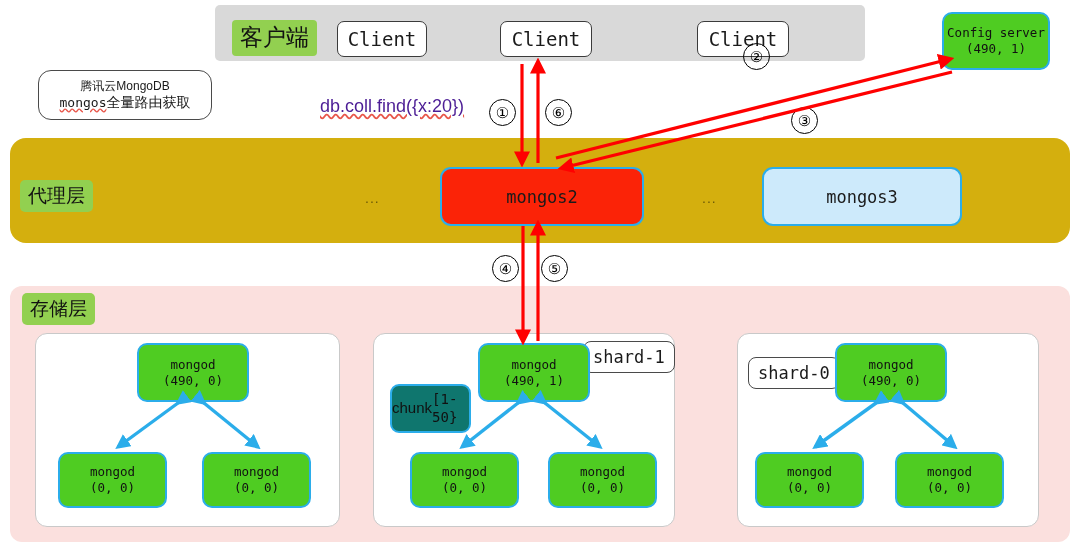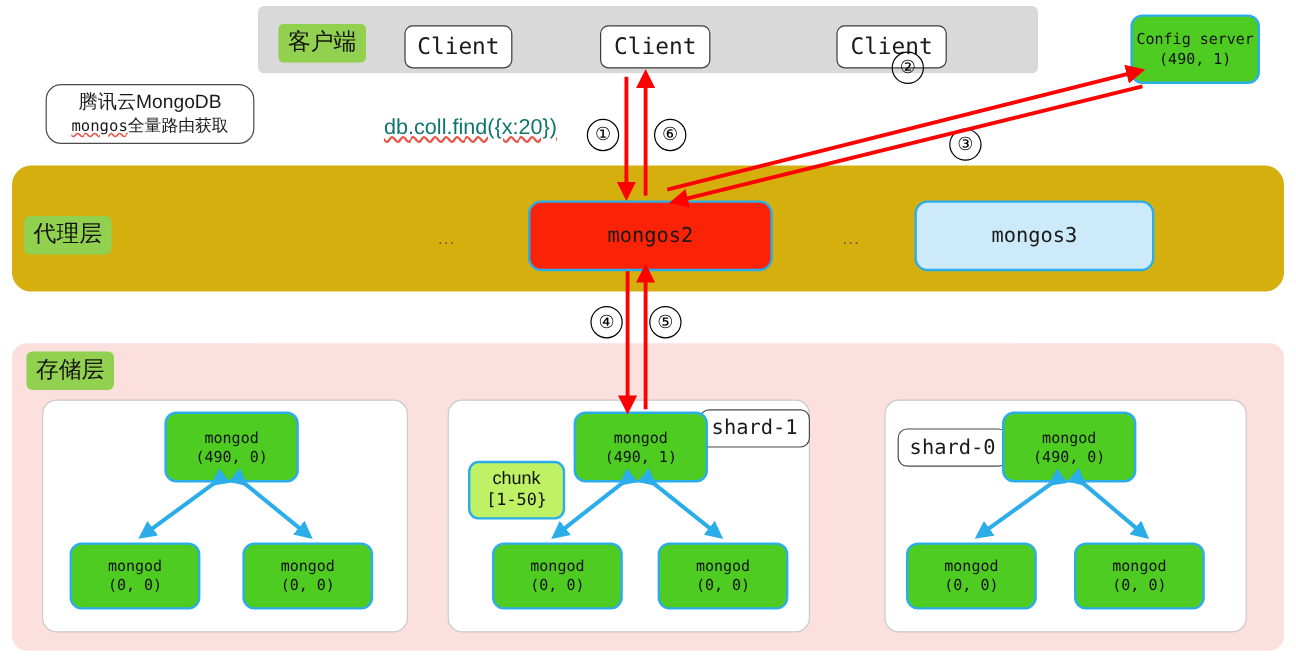--- a/index.html
+++ b/index.html
@@ -17,48 +17,48 @@
   .mono{font-family:"DejaVu Sans Mono","Liberation Mono",monospace;}
 
   
   #client-band{
     position:absolute; left:215px; top:5px; width:650px; height:56px;
     background:#d9d9d9; border-radius:5px;
   }
   #client-tag{
     position:absolute; left:232px; top:20px;
     background:#92d050; color:#111;
-    font-size:19px; line-height:1; padding:6px 8px 7px 8px;
+    font-size:23px; line-height:1; padding:6px 8px 7px 8px;
     border-radius:4px; letter-spacing:0px;
   }
   .client-box{
     position:absolute; top:21px; height:34px;
     background:#ffffff; border:1.6px solid #3b3b3b; border-radius:7px;
     display:flex; align-items:center; justify-content:center;
     font-size:19px; color:#1a1a1a;
   }
   #client-1{left:337px; width:88px;}
   #client-2{left:500px; width:90px;}
   #client-3{left:697px; width:90px;}
 
   
   #callout{
     position:absolute; left:38px; top:70px; width:172px; height:48px;
     background:#ffffff; border:1.5px solid #4a4a4a; border-radius:13px;
     display:flex; flex-direction:column; align-items:center; justify-content:center;
     line-height:1.22;
   }
-  #callout .l1{font-size:16px;color:#1a1a1a;}
+  #callout .l1{font-size:12px;color:#1a1a1a;}
   #callout .l2{font-size:14px;color:#1a1a1a;}
   #callout .l2 u{text-decoration:underline; text-decoration-color:#e8564a; text-decoration-style:wavy;}
 
   
   #query-label{
     position:absolute; left:320px; top:96px;
-    font-size:18px; color:#0f766e;
+    font-size:18px; color:#4c1d95;
     text-decoration:underline; text-decoration-color:#e8564a; text-decoration-style:wavy;
   }
 
   
   .step{
     position:absolute;
     width:25px; height:25px; border-radius:50%;
     border:1.8px solid #000; color:#000;
     font-size:15px; display:flex; align-items:center; justify-content:center;
     background:transparent; line-height:1;
@@ -115,22 +115,22 @@
   }
   .mongod{
     position:absolute;
     background:#4fcc22; border:2.4px solid #2badea; border-radius:10px;
     display:flex; flex-direction:column; align-items:center; justify-content:center;
     color:#111; line-height:1.25;
   }
   .mongod .nm{font-size:12.5px; text-decoration-color:#e8564a; text-decoration-style:wavy;}
   .mongod .vv{font-size:12.5px;}
   .chunk-box{
-    position:absolute; background:#bef264; border:2.2px solid #2badea; border-radius:9px;
-    display:flex; flex-direction:column; align-items:center; justify-content:center;
+    position:absolute; background:#0f766e; border:2.2px solid #2badea; border-radius:9px;
+    display:flex; flex-direction:row; align-items:center; justify-content:center;
     font-size:15px; color:#111; line-height:1.25;
   }
 
   svg#arrows{position:absolute; left:0; top:0; width:1080px; height:549px; pointer-events:none;}
 </style>
 </head>
 <body>
 
 <div id="stage">
 

